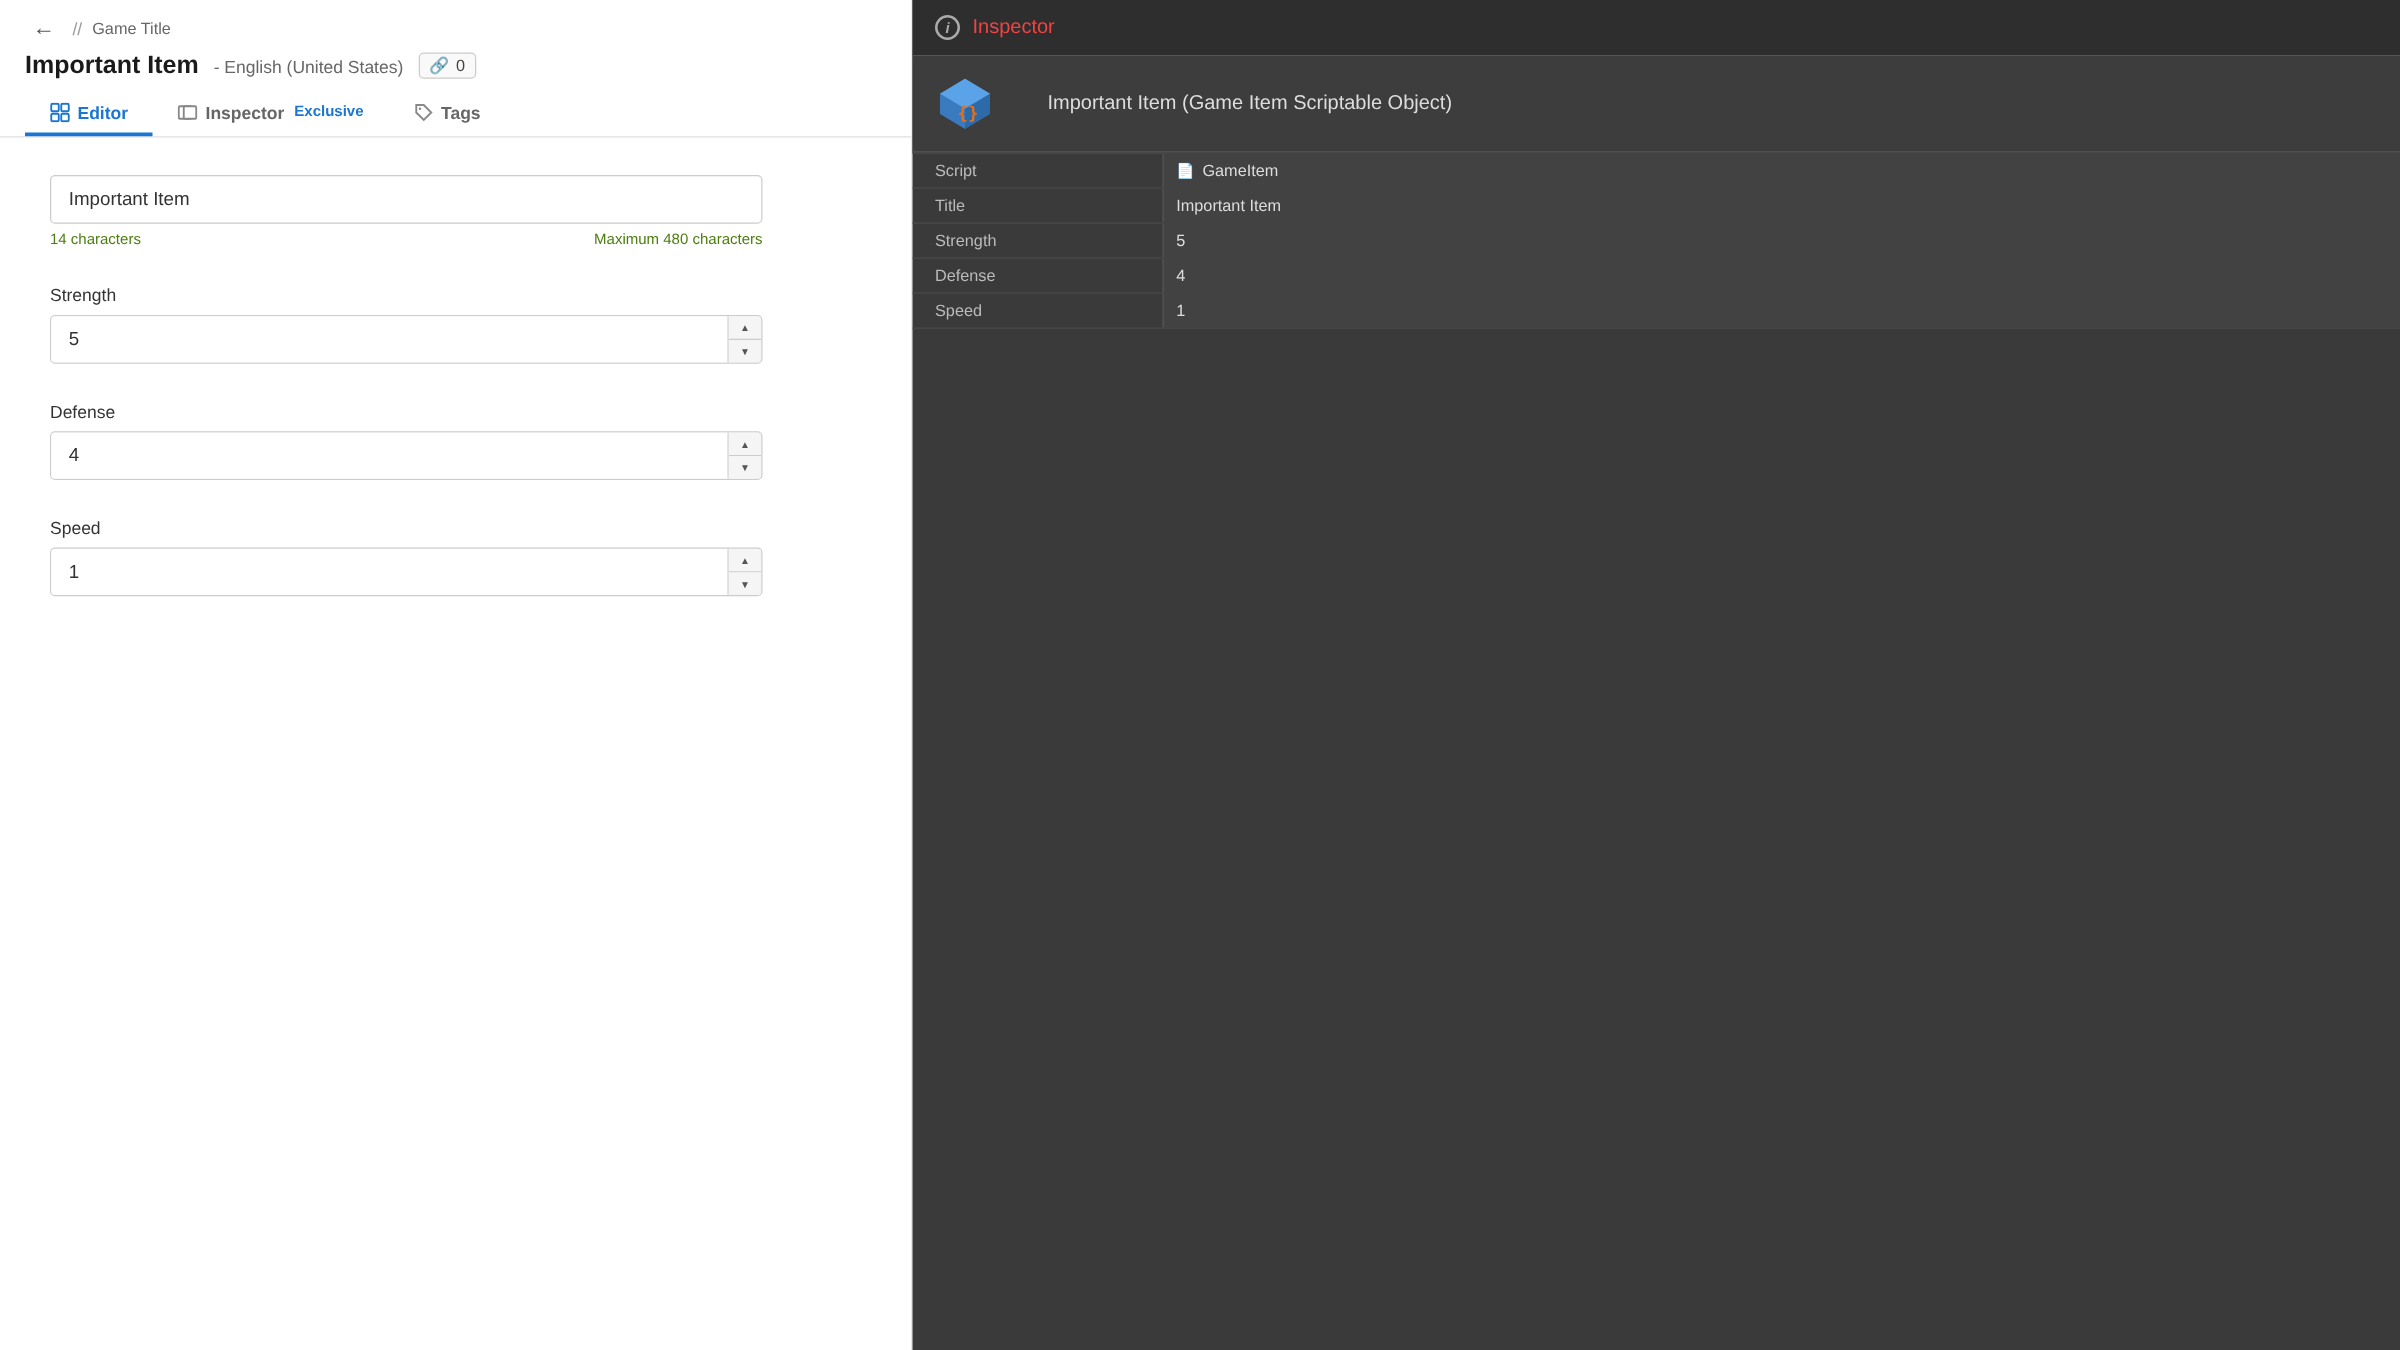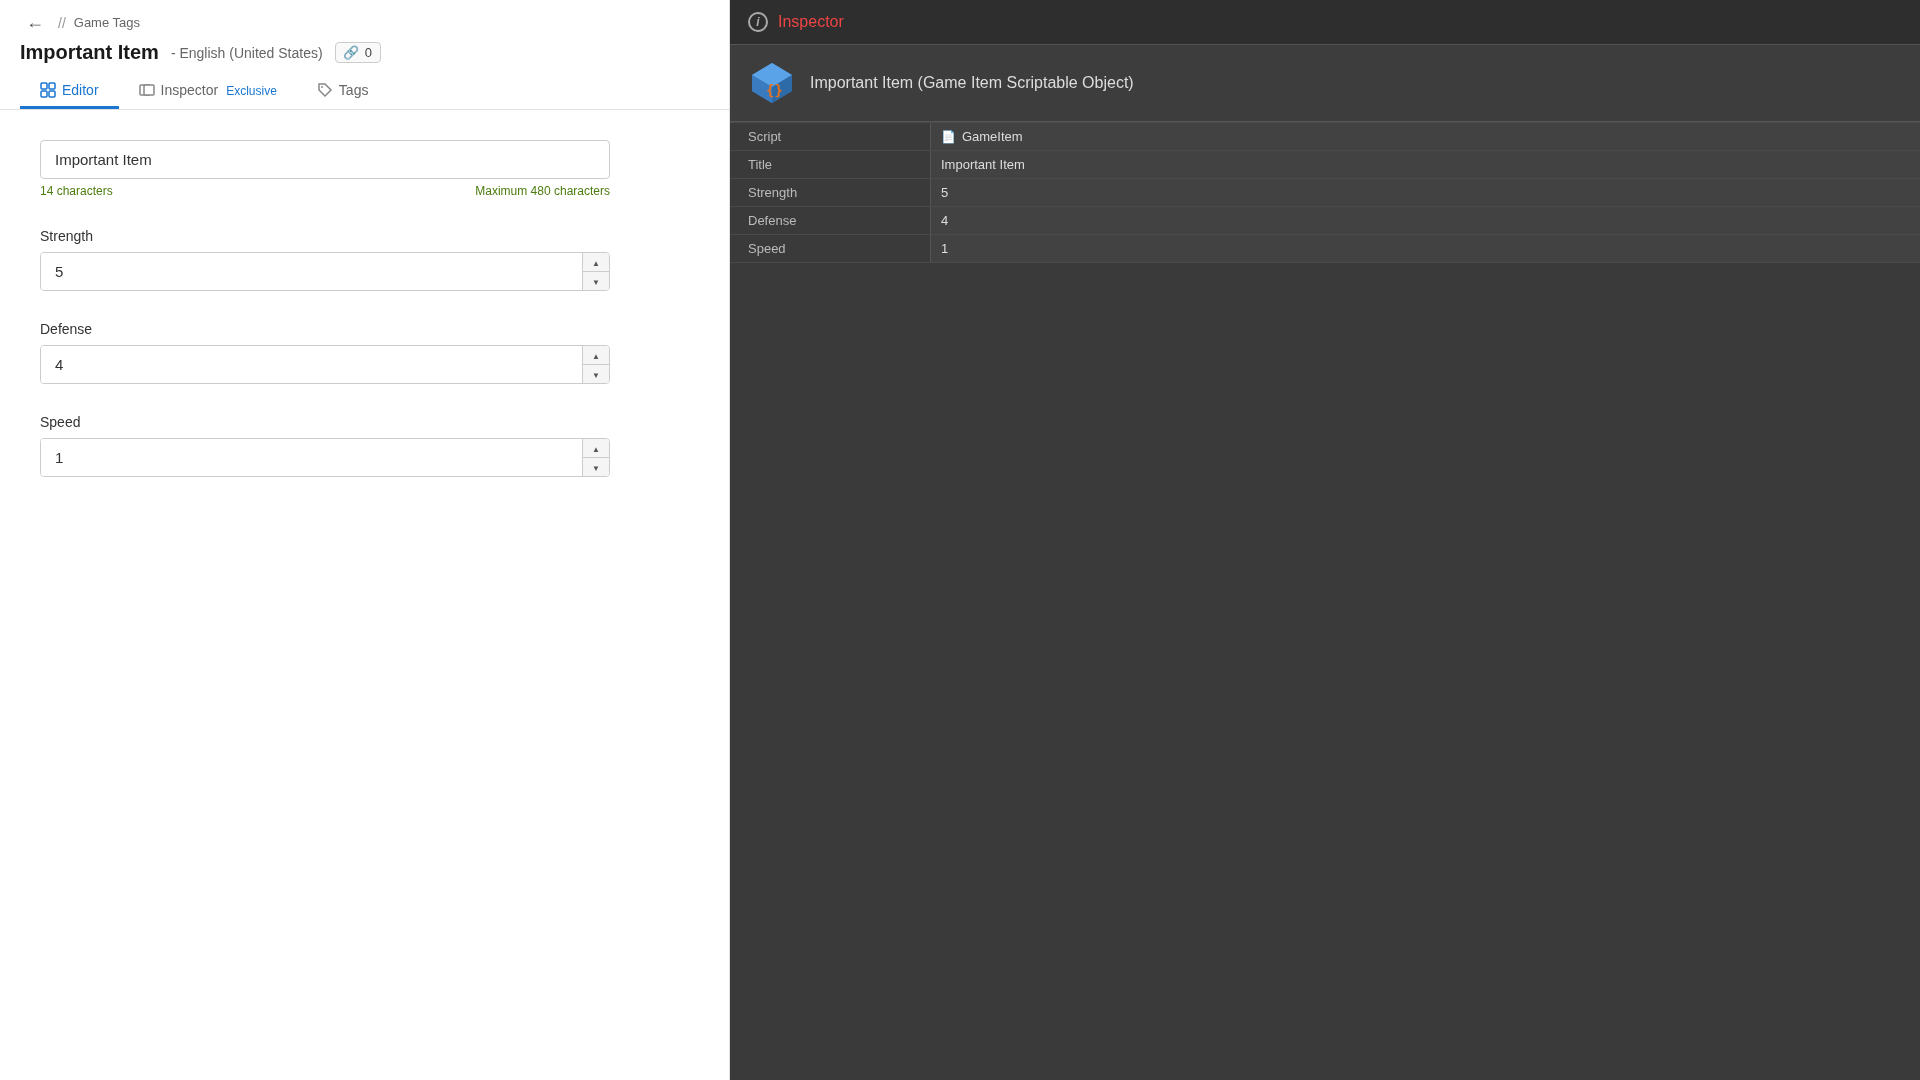--- a/index.html
+++ b/index.html
@@ -85,28 +85,29 @@
       cursor: pointer;
     }
 
     .tabs-row {
       display: flex;
       gap: 0;
     }
 
     .tab {
       display: flex;
-      align-items: flex-end;
+      align-items: flex-start;
       gap: 6px;
       padding: 8px 20px;
       font-size: 14px;
       color: #666;
       cursor: pointer;
       border-bottom: 3px solid transparent;
       text-decoration: none;
+      font-weight: bold;
     }
 
     .tab.active {
       color: #1976d2;
       border-bottom: 3px solid #1976d2;
     }
 
     .tab-exclusive {
       color: #1976d2;
       font-size: 12px;
@@ -244,20 +245,21 @@
     .unity-icon {
       width: 48px;
       height: 48px;
       position: relative;
     }
 
     .object-name {
       font-size: 16px;
       color: #ddd;
       font-weight: 400;
+      margin-left: 28px;
     }
 
     .inspector-fields {
       padding: 0;
     }
 
     .inspector-row {
       display: flex;
       align-items: center;
       border-bottom: 1px solid #4a4a4a;
@@ -292,21 +294,21 @@
     .arrow-down::before { content: '▼'; font-size: 8px; }
   </style>
 </head>
 <body>
 
 <div class="left-panel">
   <div class="header">
     <div class="breadcrumb-row">
       <button class="back-btn">←</button>
       <span class="breadcrumb-sep">//</span>
-      <span class="breadcrumb-parent">Game Tags</span>
+      <span class="breadcrumb-parent">Game Title</span>
     </div>
     <div class="title-row">
       <span class="item-title">Important Item</span>
       <span class="locale-label">- English (United States)</span>
       <div class="link-badge">
         <span>🔗</span>
         <span>0</span>
       </div>
     </div>
     <div class="tabs-row">

